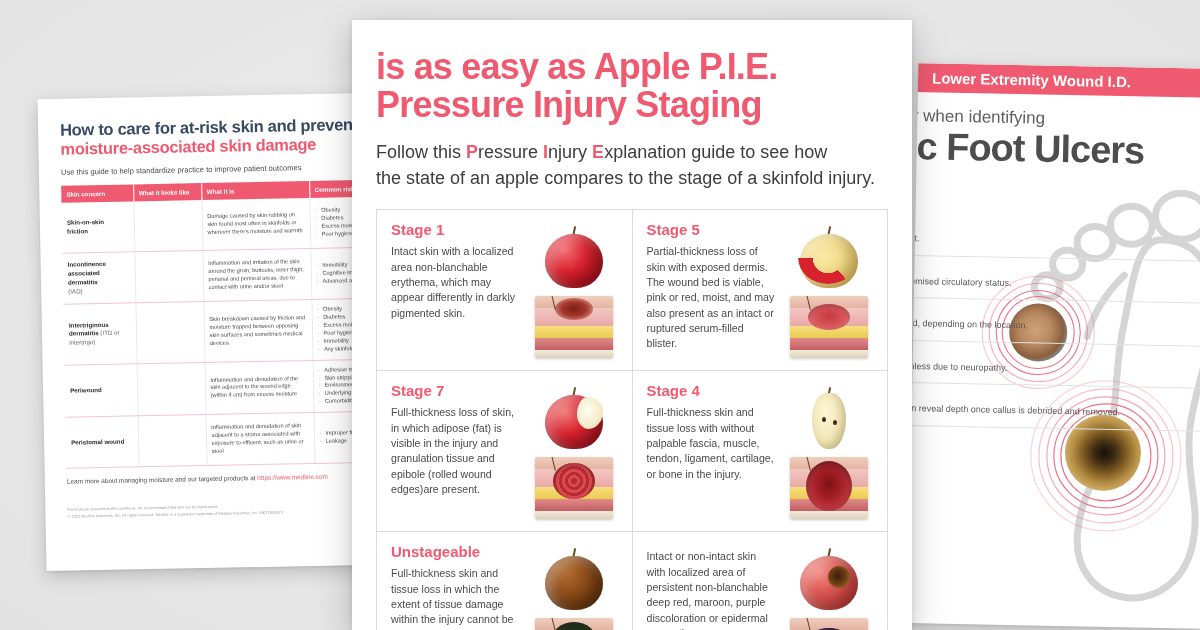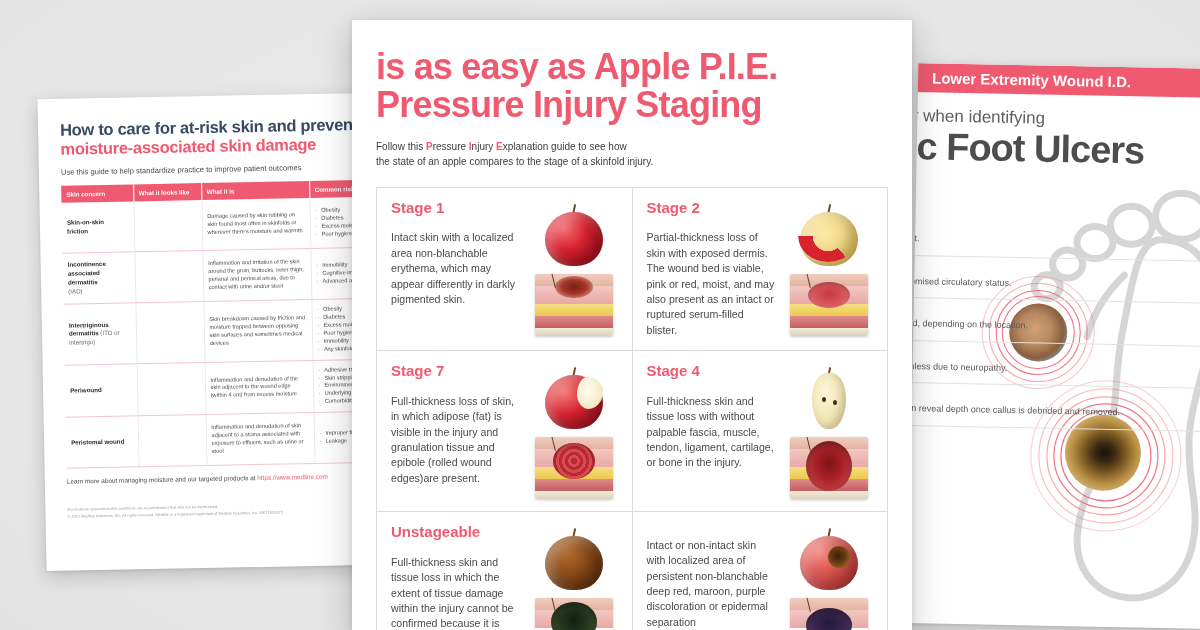--- a/index.html
+++ b/index.html
@@ -123,37 +123,37 @@
   #sheet-center {
     left: 352px; top: 20px;
     width: 560px; height: 610px;
     box-shadow: 0 10px 34px rgba(0,0,0,.22), 0 2px 6px rgba(0,0,0,.12);
     padding: 28px 24px 0 24px;
   }
   .c-title {
     color: #ef5a70; font-weight: bold; font-size: 36px; line-height: 1.06;
     letter-spacing: -.8px;
   }
-  .c-sub { margin-top: 16px; font-size: 10px; color: #3d3d3d; line-height: 1.42; }
+  .c-sub { margin-top: 16px; font-size: 18px; color: #3d3d3d; line-height: 1.42; }
   .c-sub b { color: #ef5a70; }
 
   .grid {
     margin-top: 18px; border: 1px solid #dcdcdc; border-right: none; border-bottom: none;
     display: grid; grid-template-columns: 1fr 1fr;
   }
   .cell {
     border-right: 1px solid #dcdcdc; border-bottom: 1px solid #dcdcdc;
     padding: 12px 12px 12px 14px; min-height: 160px;
     display: flex; gap: 6px;
   }
   .cell .txt { flex: 1 1 auto; }
   .cell .art { flex: 0 0 92px; display: flex; flex-direction: column;
                align-items: center; gap: 6px; padding-top: 4px; }
   .stage-h { color: #ef5a70; font-weight: bold; font-size: 15px; line-height: 1.12; }
-  .stage-b { margin-top: 14px; font-size: 10.6px; color: #4a4a4a; line-height: 1.45; }
+  .stage-b { margin-top: 5px; font-size: 10.6px; color: #4a4a4a; line-height: 1.45; }
 
   
   .apple { width: 62px; height: 64px; position: relative; }
   .apple .body {
     position: absolute; left: 2px; top: 8px; width: 58px; height: 54px;
     border-radius: 49% 49% 46% 46% / 52% 52% 48% 48%;
     box-shadow: inset -8px -6px 14px rgba(0,0,0,.22), inset 7px 5px 12px rgba(255,255,255,.35);
   }
   .apple .stem {
     position: absolute; left: 30px; top: 0px; width: 2px; height: 12px;
@@ -451,21 +451,21 @@
             <div class="l-mus"></div>
             <div class="l-bone"></div>
           <div class="wound w1"></div>
             <div class="hair"></div>
         </div>
       </div>
     </div>
 
     <div class="cell">
       <div class="txt">
-        <div class="stage-h">Stage 2</div>
+        <div class="stage-h">Stage 5</div>
         <div class="stage-b">Partial-thickness loss of skin with exposed dermis. The wound bed is viable, pink or red, moist, and may also present as an intact or ruptured serum-filled blister.</div>
       </div>
       <div class="art">
         <div class="apple a-peel">
             <div class="stem"></div>
             <div class="body"></div>
             <div class="strip"></div>
           </div>
         <div class="xsec">
           <div class="l-epi"></div>

